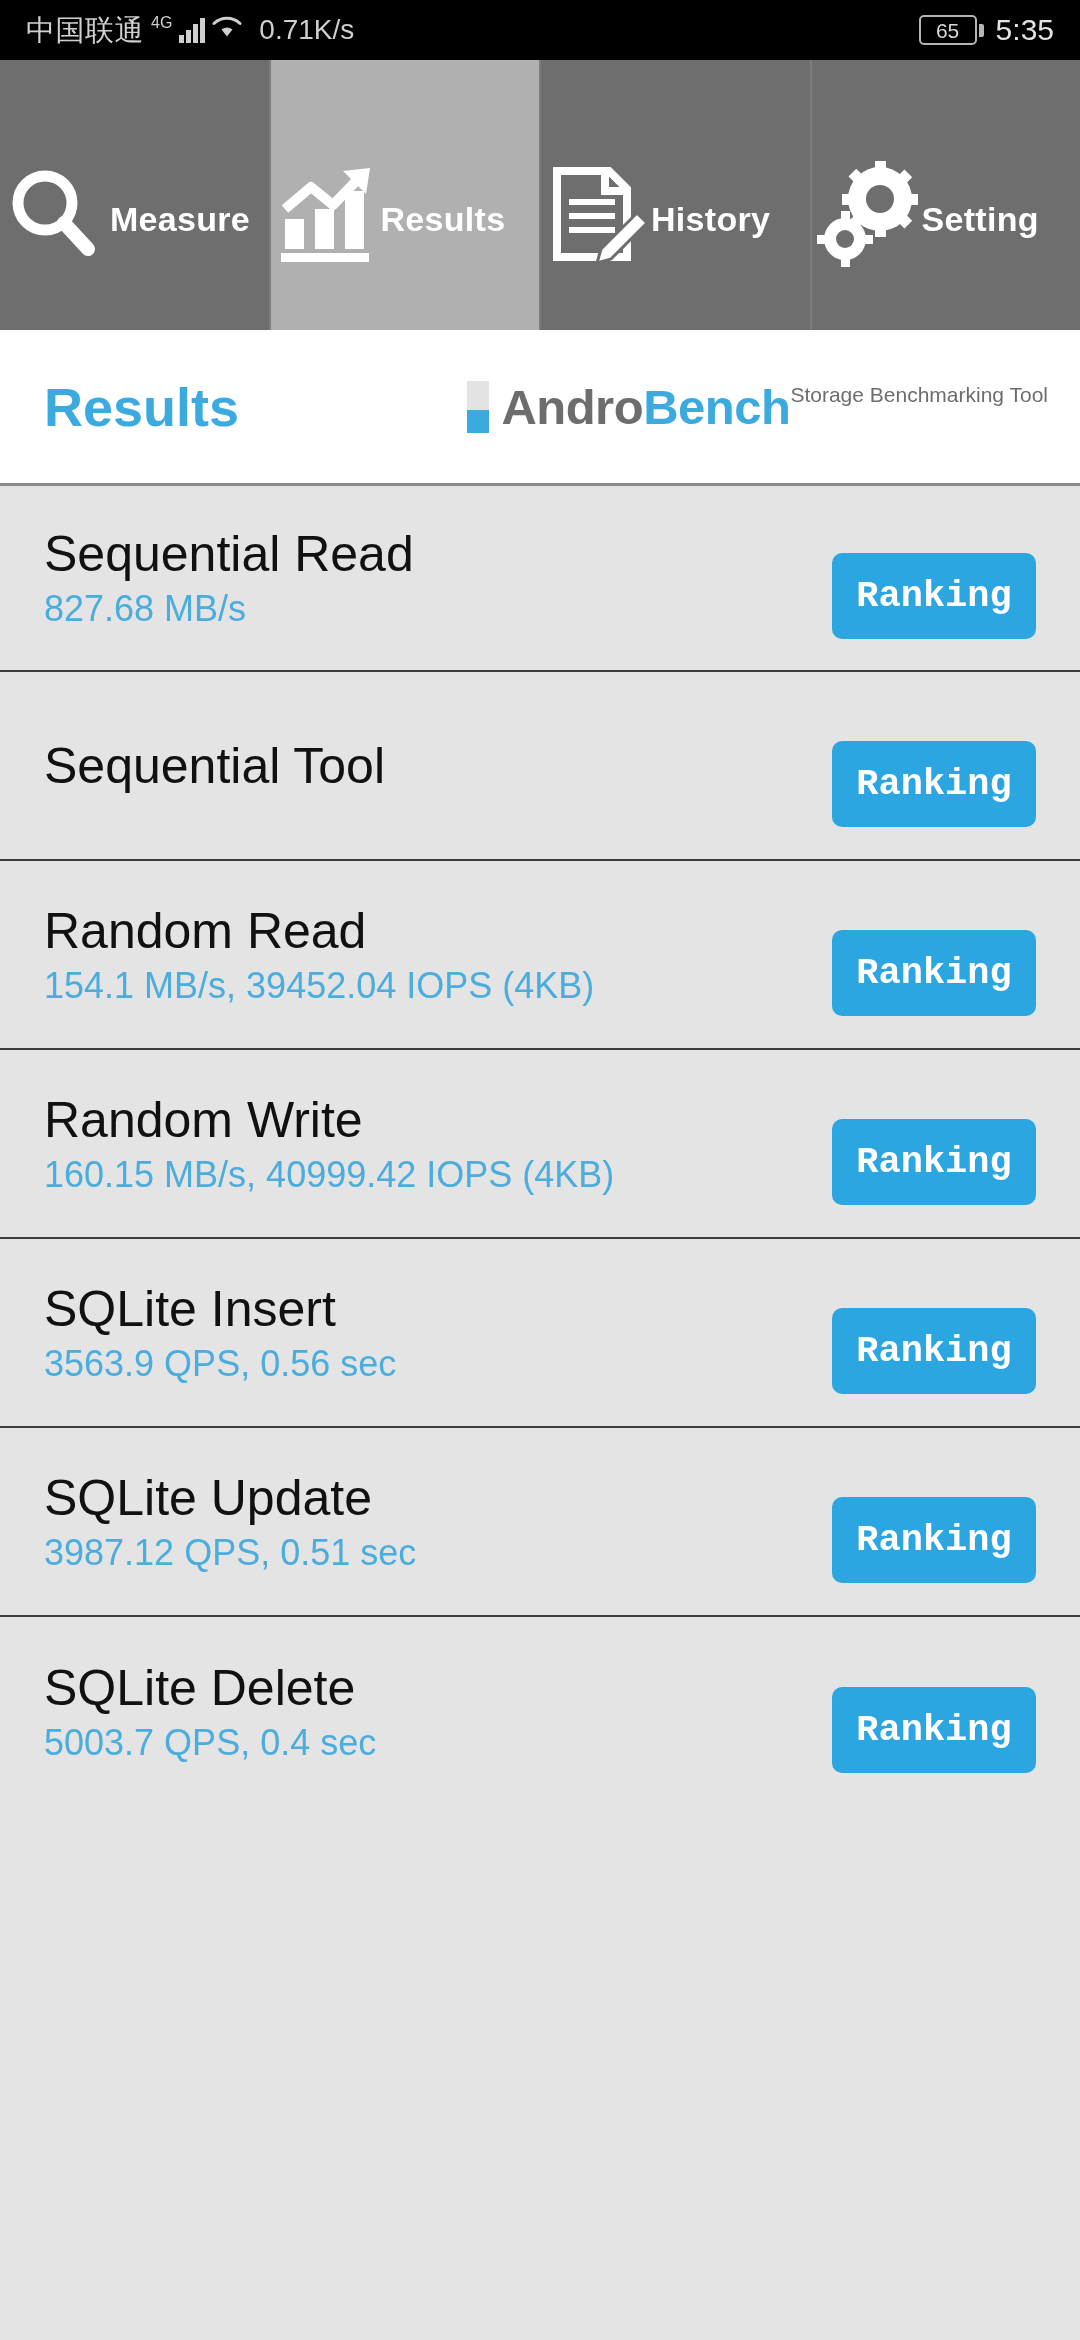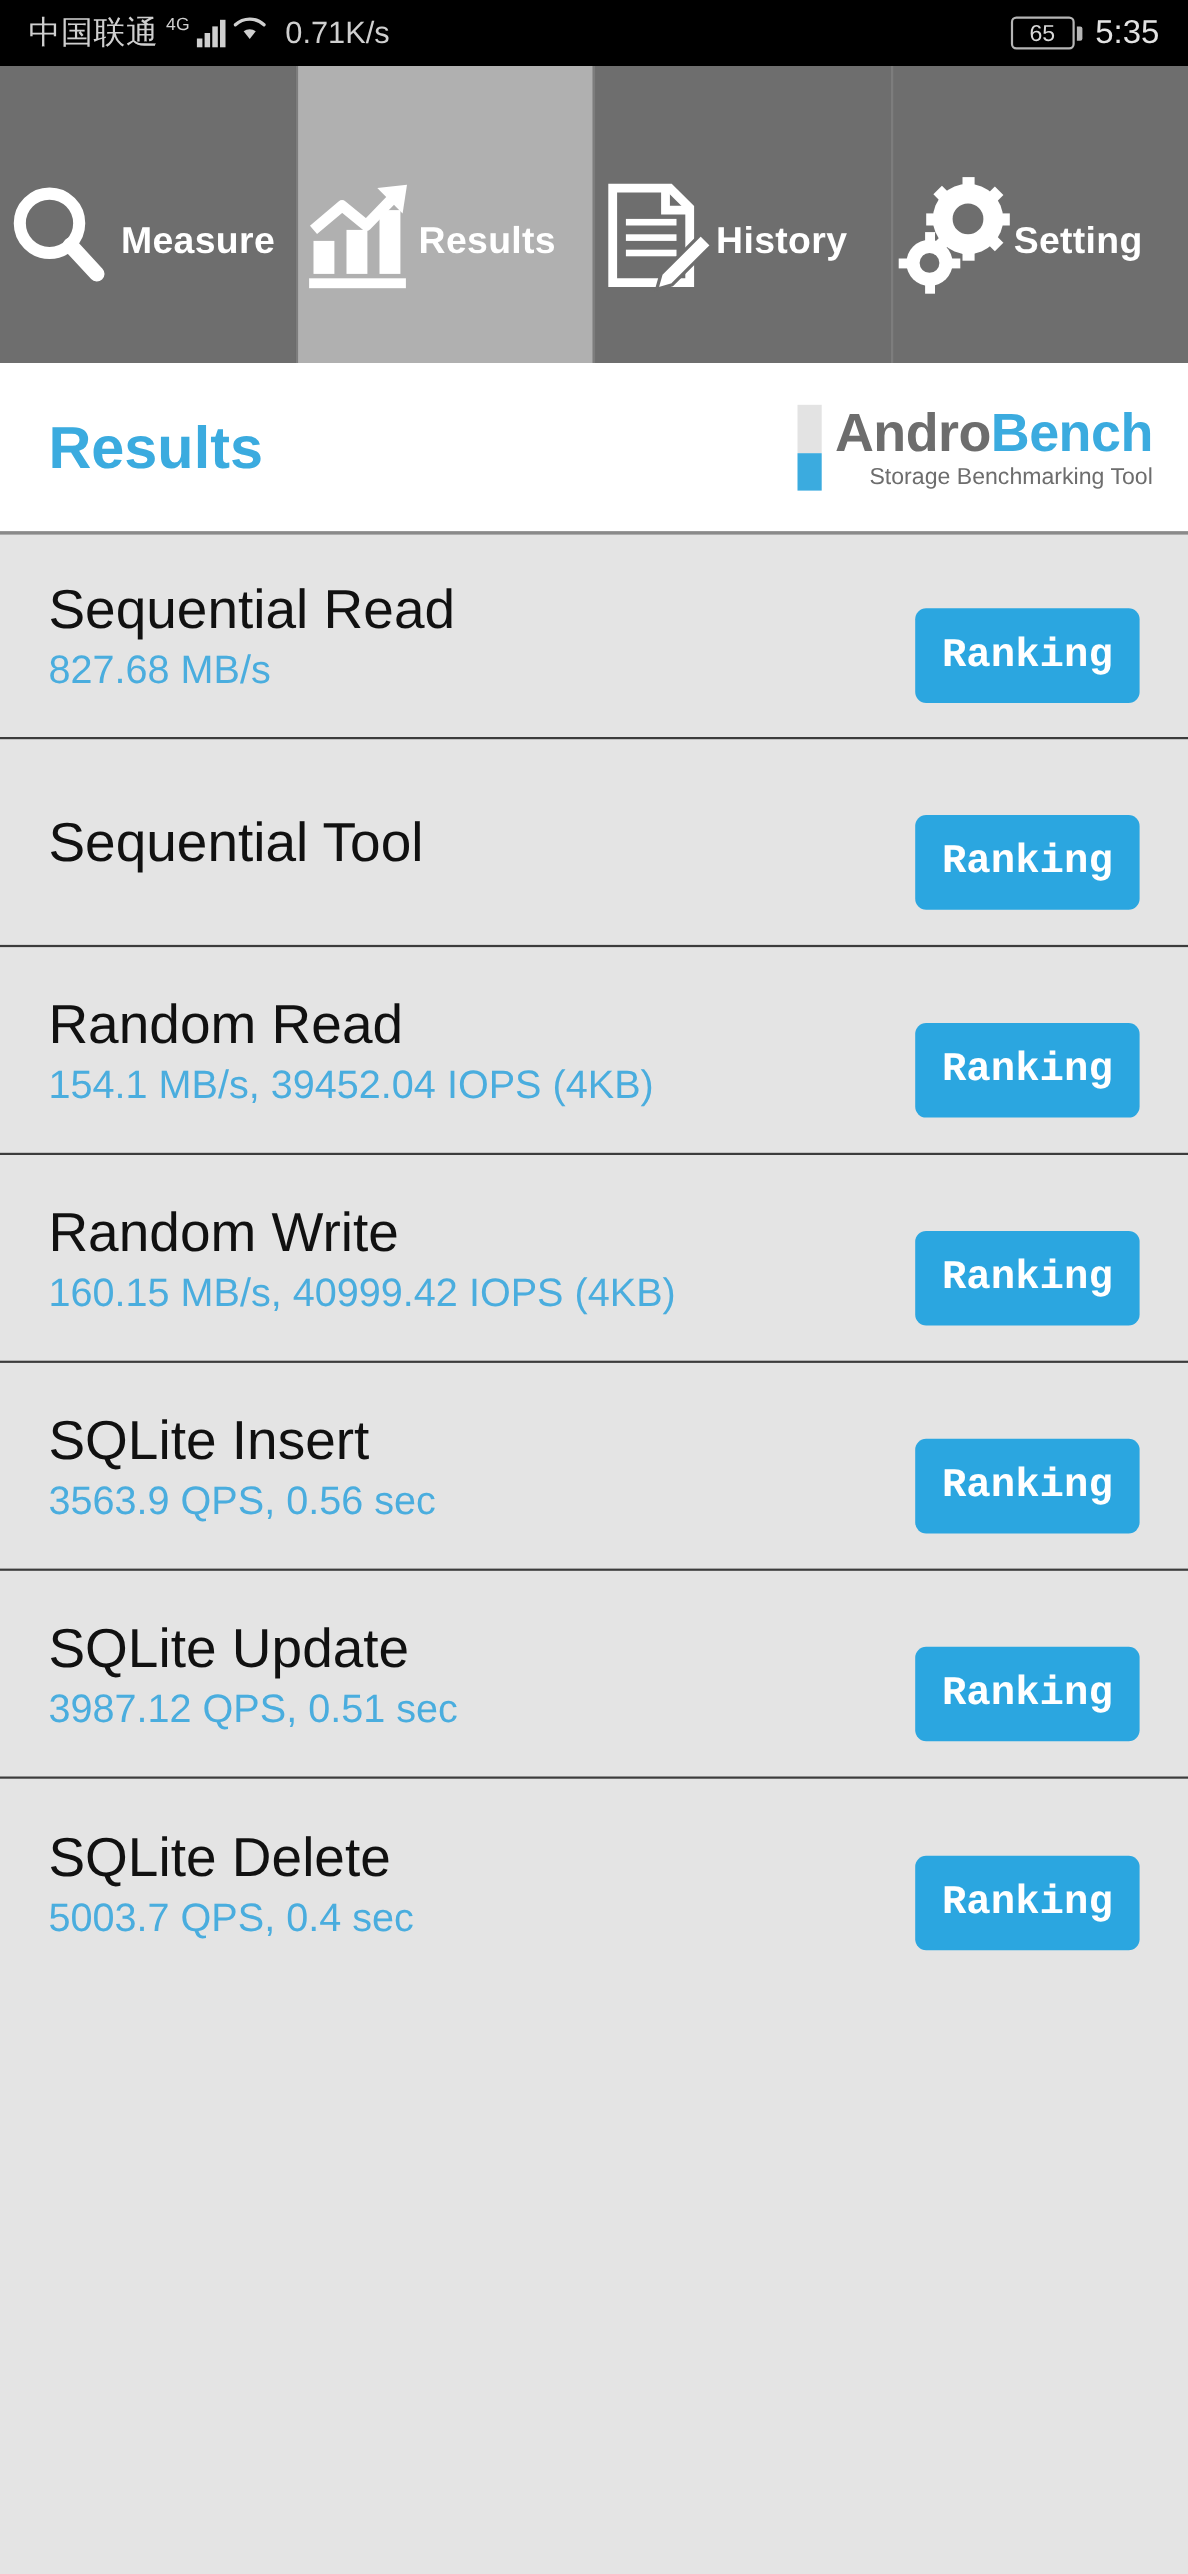--- a/index.html
+++ b/index.html
@@ -52,21 +52,21 @@
   .header{
     height:153px; background:#fff; width:1080px;
     display:flex; align-items:center; justify-content:space-between;
     padding:0 32px 0 44px; position:relative;
   }
   .page-title{ color:#3babdf; font-size:54px; font-weight:bold; }
   .logo{ display:flex; align-items:stretch; gap:12px; }
   .logo-bar{ width:22px; display:flex; flex-direction:column; }
   .logo-bar .top{ flex:1.35; background:#e3e3e3; }
   .logo-bar .bot{ flex:1; background:#3babdf; }
-  .logo-text{ display:flex; flex-direction:column; justify-content:center; }
+  .logo-text{ display:flex; flex-direction:row; justify-content:center; }
   .logo-main{ font-size:49px; font-weight:bold; line-height:52px; letter-spacing:-.5px;}
   .logo-main .a{ color:#6d6d6d; }
   .logo-main .b{ color:#3babdf; }
   .logo-sub{ font-size:21px; color:#6d6d6d; text-align:right; line-height:24px; margin-top:2px;}
 
   
   .list{ width:1080px; background:#e4e4e4; height:1864px; }
   .row{
     height:189px; display:flex; align-items:center; justify-content:space-between;
     padding:0 44px; border-bottom:2px solid #3c3c3c; position:relative;

